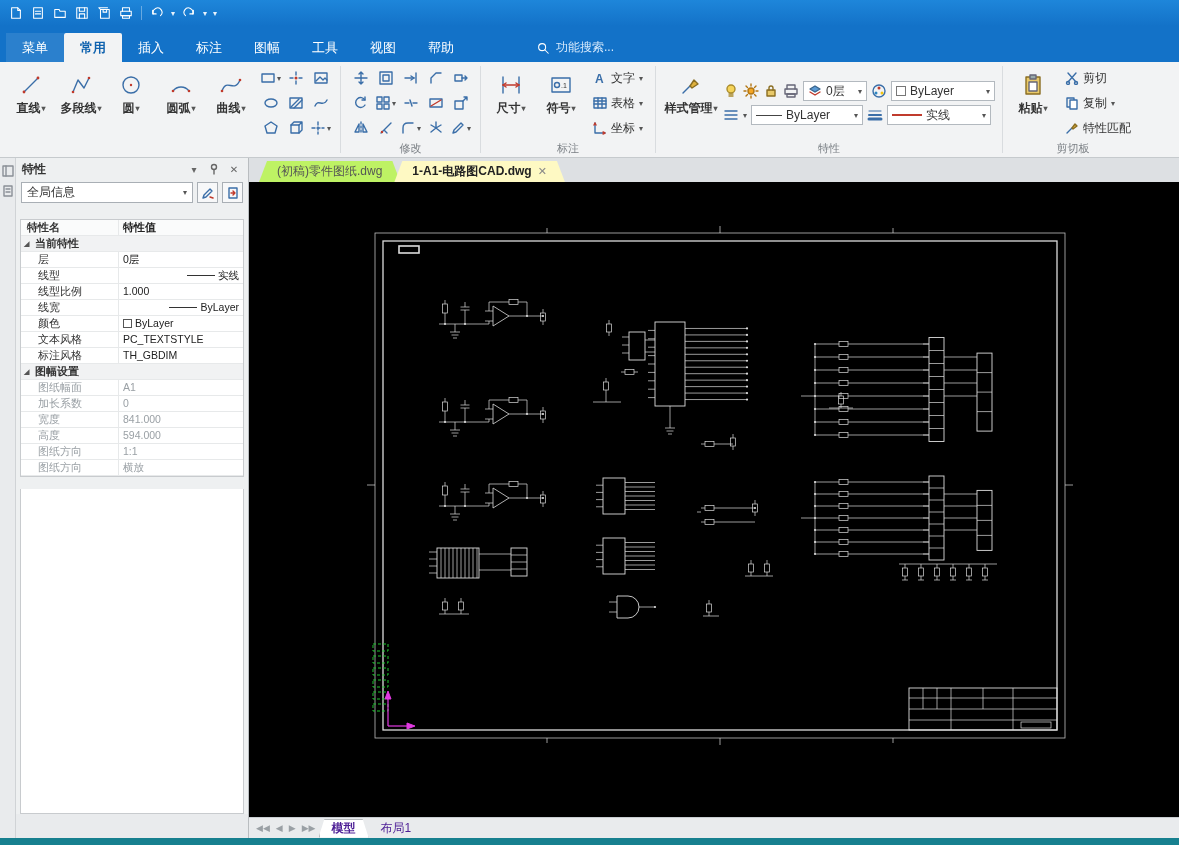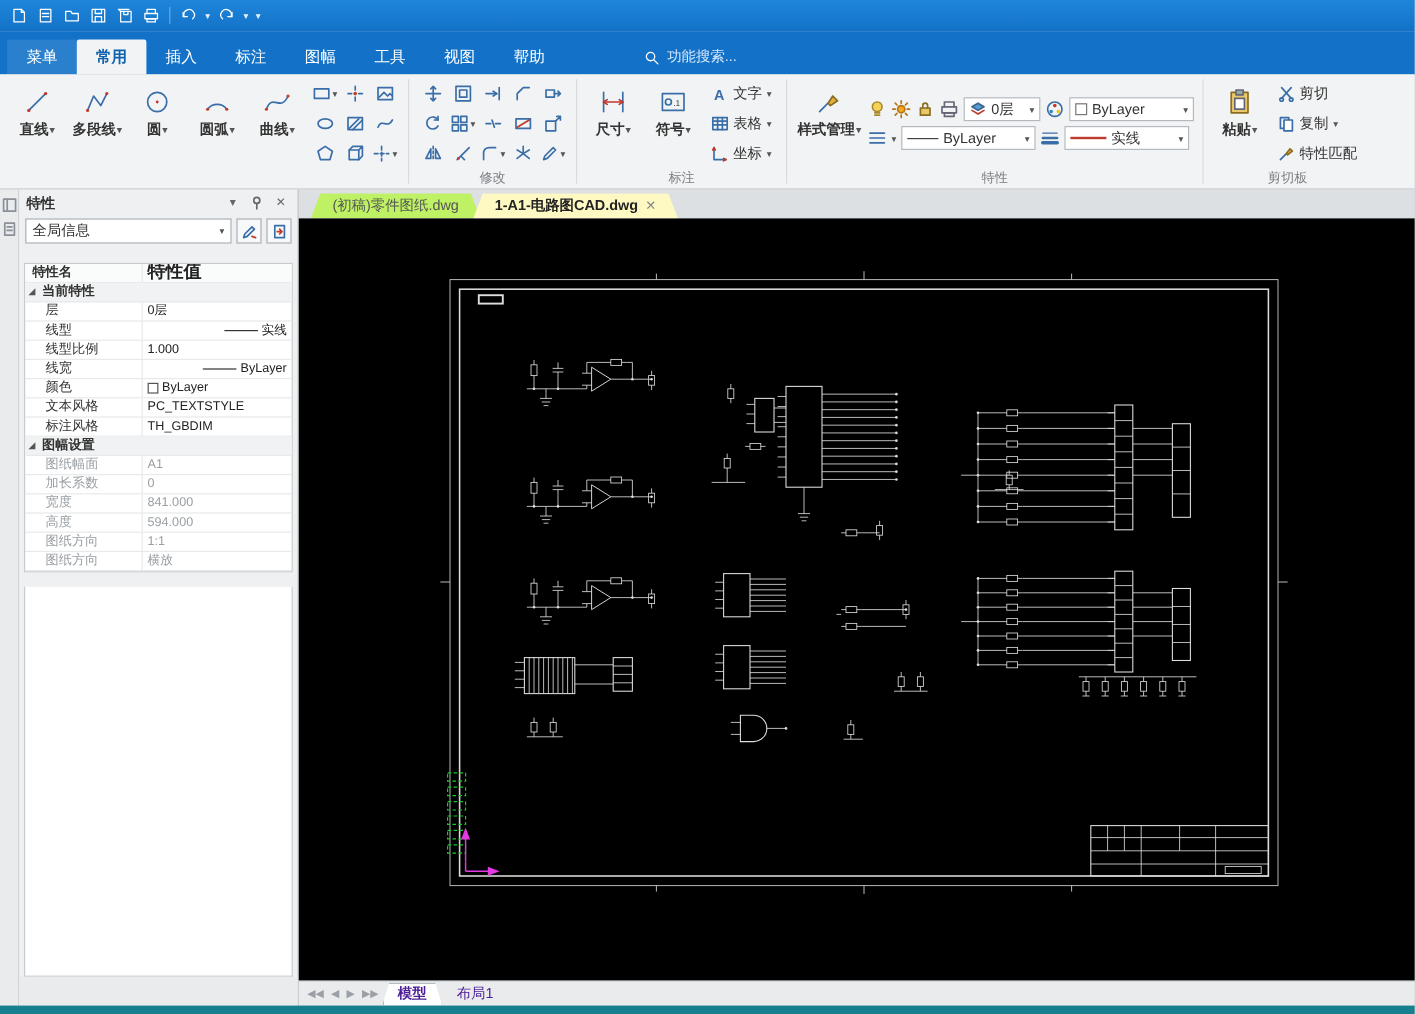--- a/index.html
+++ b/index.html
@@ -601,21 +601,21 @@
         <span class="pbtn">
             <svg class="i i14" viewBox="0 0 14 14">
               <rect x="3" y="2" width="8" height="10"></rect>
               <path d="M5 7h4M9 7l-2-2M9 7l-2 2" stroke="#c0392b"></path>
             </svg>
           </span>
       </div>
       <div class="ptable">
         <div class="prow" style="background:#fafbfb">
           <div class="pname" style="padding-left:6px;font-weight:bold">特性名</div>
-          <div class="pval" style="font-family:Liberation Serif, serif;font-size:15px;font-weight:bold">特性值</div>
+          <div class="pval" style="font-family:Liberation Serif, serif;font-size:11px;font-weight:bold">特性值</div>
         </div>
         <div class="prow section">
             <div class="pname">当前特性</div>
           </div>
         <div class="prow">
             <div class="pname">层</div>
             <div class="pval">
               <span>0层</span>
             </div>
           </div>

